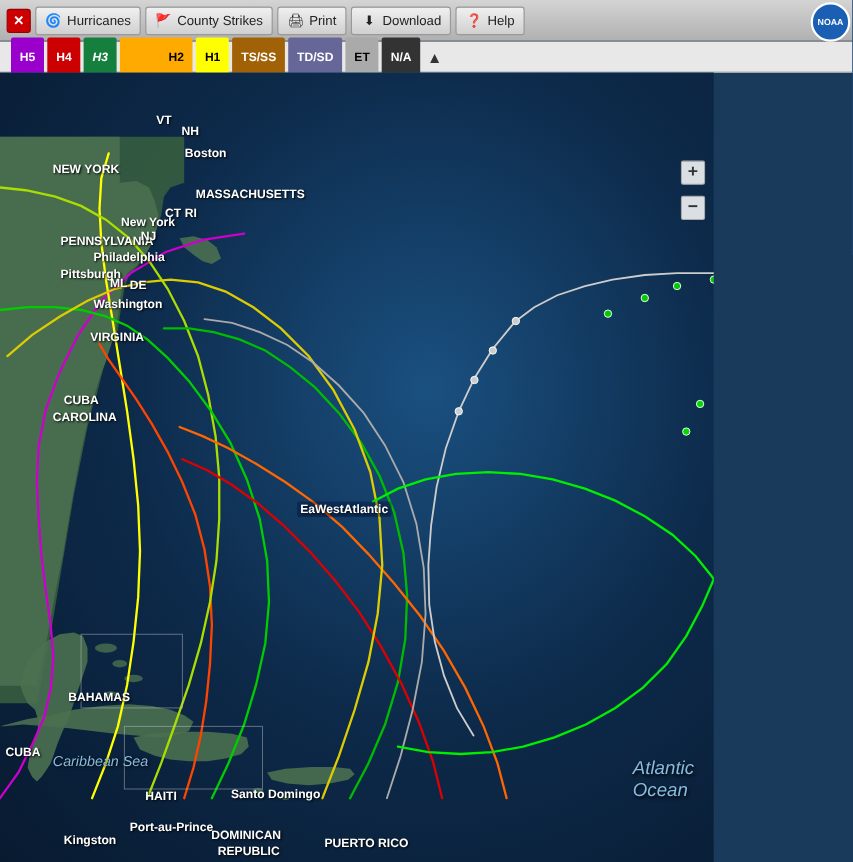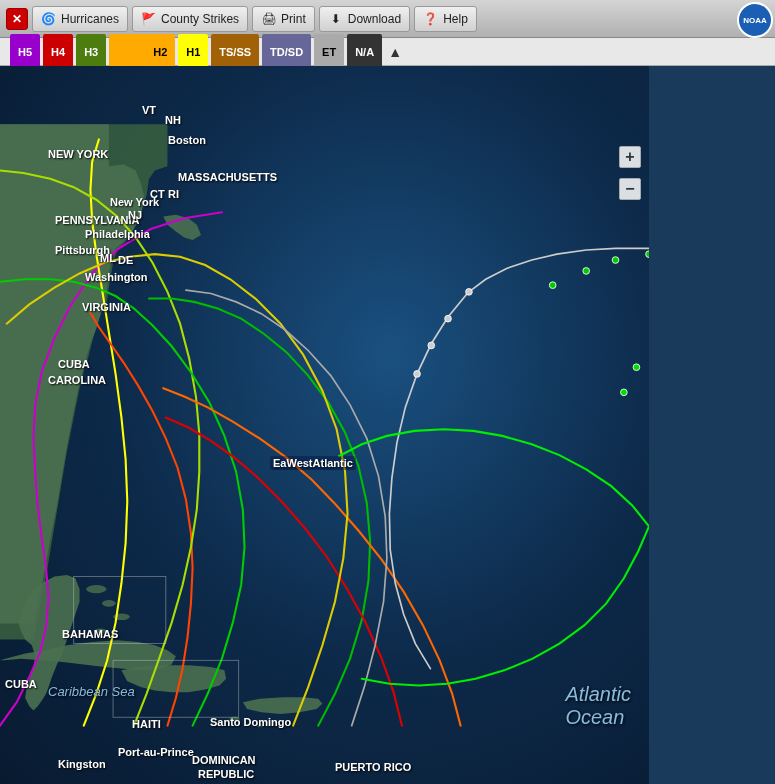--- a/index.html
+++ b/index.html
@@ -215,21 +215,21 @@
 
   <button class="toolbar-btn">
     <span class="btn-icon">❓</span>
     <span>Help</span>
   </button>
 </div>
 
 <div id="legend-bar">
   <div class="legend-item" style="background:#9900cc;">H5</div>
   <div class="legend-item" style="background:#cc0000;">H4</div>
-  <div class="legend-item" style="background:#4d7c0f;">H3</div>
+  <div class="legend-item" style="background:#15803d;font-style:italic;">H3</div>
   <div class="legend-item" style="background:#ffaa00; color:#000;padding-left:44px;">H2</div>
   <div class="legend-item" style="background:#ffff00; color:#000;">H1</div>
   <div class="legend-item" style="background:#a16207;">TS/SS</div>
   <div class="legend-item" style="background:#666699;">TD/SD</div>
   <div class="legend-item" style="background:#aaaaaa; color:#000;">ET</div>
   <div class="legend-item" style="background:#333333;">N/A</div>
   <div class="legend-triangle" style="color:#333;">▲</div>
 </div>
 
 <div id="map-container">
@@ -322,25 +322,25 @@
   <div class="map-label" style="top:292px; left:58px;">CUBA</div>
   <div class="map-label" style="top:308px; left:48px;">CAROLINA</div>
   <div class="map-label" style="top:562px; left:62px;">BAHAMAS</div>
   <div class="map-label" style="top:612px; left:5px;">CUBA</div>
   <div class="map-label" style="top:692px; left:58px;">Kingston</div>
   <div class="map-label" style="top:652px; left:132px;">HAITI</div>
   <div class="map-label" style="top:680px; left:118px;">Port-au-Prince</div>
   <div class="map-label" style="top:650px; left:210px;">Santo Domingo</div>
   <div class="map-label" style="top:688px; left:192px;">DOMINICAN</div>
   <div class="map-label" style="top:702px; left:198px;">REPUBLIC</div>
-  <div class="map-label" style="top:695px; left:295px;margin-left:40px;">PUERTO RICO</div>
+  <div class="map-label" style="top:695px; left:295px;">PUERTO RICO</div>
 
   <div class="west-atlantic-label">EaWestAtlantic</div>
 
-  <div style="position:absolute; bottom:55px; right:18px; color:#88bbdd; font-size:20px; font-style:italic; text-shadow:1px 1px 3px #000;margin-left:36px;">Atlantic<br>Ocean</div>
+  <div style="position:absolute; bottom:55px; right:18px; color:#88bbdd; font-size:17px; font-style:italic; text-shadow:1px 1px 3px #000;margin-left:36px;">Atlantic<br>Ocean</div>
 
   <div style="position:absolute; bottom:85px; left:48px; color:#88bbdd; font-size:13px; font-style:italic; text-shadow:1px 1px 3px #000;">Caribbean Sea</div>
 
   <div class="zoom-controls">
     <div class="zoom-btn">+</div>
     <div style="height:6px;"></div>
     <div class="zoom-btn">−</div>
   </div>
 
 </div>

